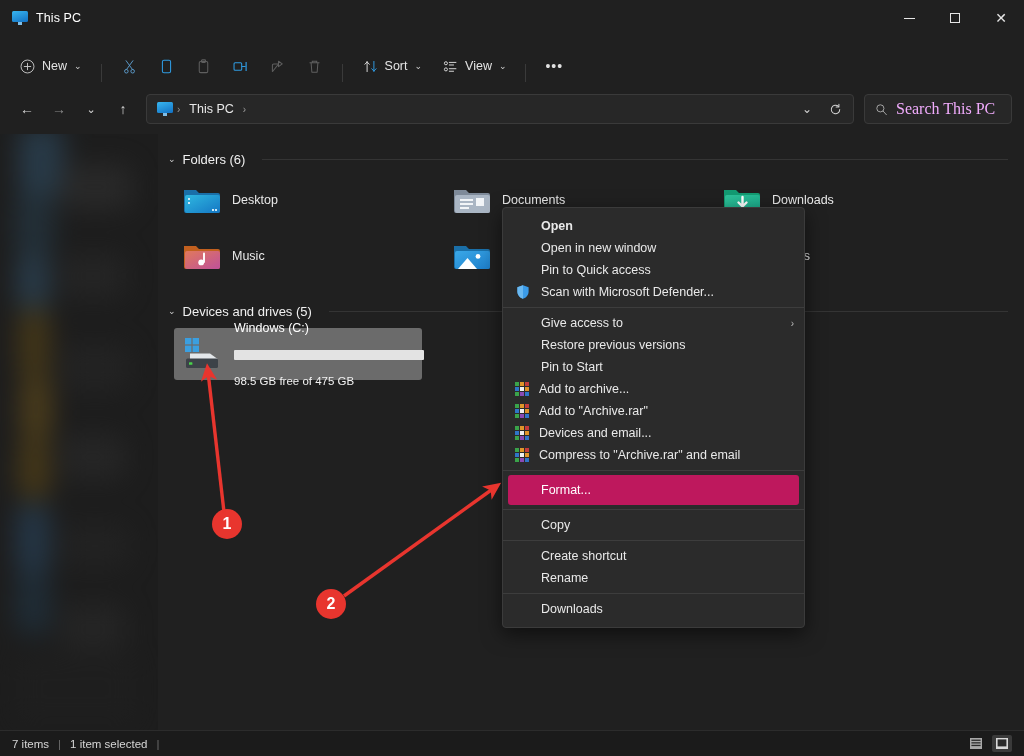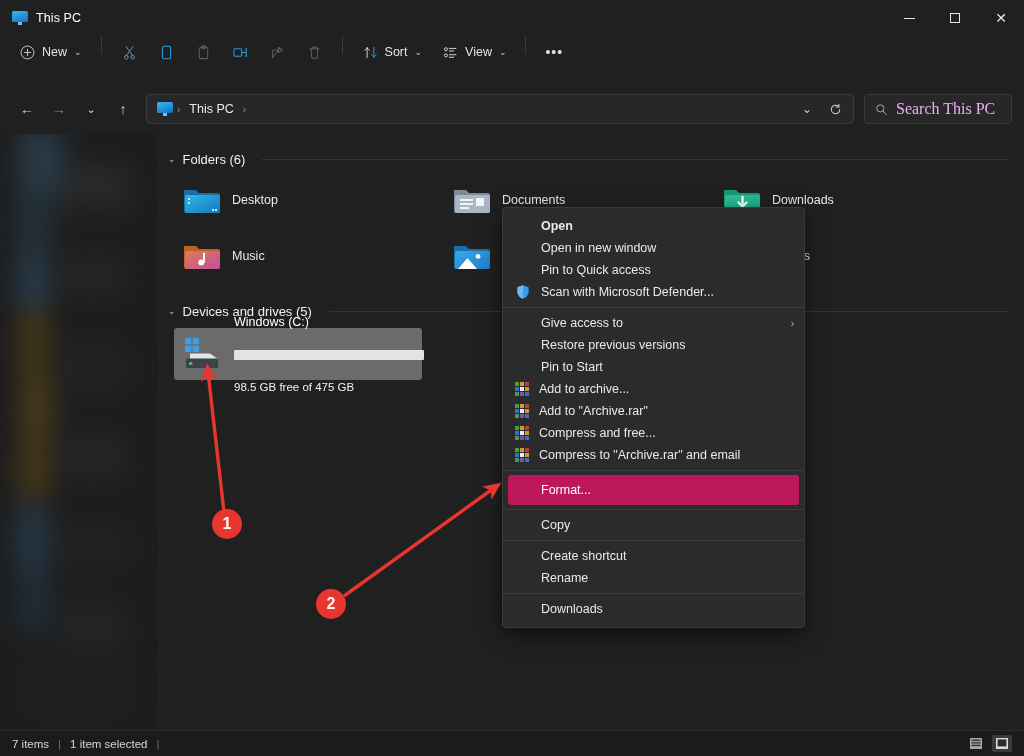--- a/index.html
+++ b/index.html
@@ -38,21 +38,21 @@
     width: 46px; height: 36px; display: flex; align-items: center; justify-content: center;
     color: #e6e6e6; font-size: 12px;
   }
   .glyph-min { width: 11px; height: 1px; background: #e6e6e6; }
   .glyph-max { width: 10px; height: 10px; border: 1px solid #e6e6e6; }
   .glyph-close { font-size: 14px; line-height: 1; }
 
   
   .toolbar {
     position: absolute; top: 36px; left: 0; width: 1024px; height: 46px;
-    display: flex; align-items: flex-start; padding: 0 10px; gap: 2px;
+    display: flex; align-items: flex-end; padding: 0 10px; gap: 2px;
   }
   .tb-item {
     height: 32px; display: flex; align-items: center; gap: 6px;
     padding: 0 9px; border-radius: 4px; color: #e4e4e4; font-size: 12.5px;
   }
   .tb-sep { width: 1px; height: 18px; background: #3a3a3a; margin: 0 8px; }
   .chev { font-size: 9px; color: #cfcfcf; margin-left: 1px; }
   .ico { width: 17px; height: 17px; display: block; }
 
   
@@ -112,21 +112,21 @@
   }
   .tile-label { color: #e9e9e9; font-size: 12.5px; }
   .folder-ico { width: 38px; height: 32px; position: relative; flex: 0 0 38px; }
 
   .drives { padding-left: 16px; margin-top: 4px; }
   .drive-tile {
     width: 248px; height: 52px; display: flex; align-items: center; gap: 10px;
     padding: 0 8px; border-radius: 3px; background: #6b6b6b;
   }
   .drive-ico { width: 42px; height: 34px; position: relative; flex: 0 0 42px; }
-  .drive-info { display: flex; flex-direction: column; gap: 21px; width: 100%; }
+  .drive-info { display: flex; flex-direction: column; gap: 15px; width: 100%; }
   .drive-name { color: #ffffff; font-size: 12.5px; }
   .drive-bar {
     width: 190px; height: 10px; background: #e3e3e3; border-radius: 1px; overflow: hidden;
   }
   .drive-bar-fill { height: 100%; background: #0a90e0; }
   .drive-free { color: #f2f2f2; font-size: 11.5px; }
 
   
   .ctxmenu {
     position: absolute; left: 502px; top: 207px; width: 303px;
@@ -561,21 +561,21 @@
         <i style="background:#3aa34a"></i>
           <i style="background:#e0952a"></i>
           <i style="background:#c33b3b"></i>
         <i style="background:#2f74c8"></i>
           <i style="background:#f0f0f0"></i>
           <i style="background:#e0952a"></i>
         <i style="background:#3aa34a"></i>
           <i style="background:#8a4ab5"></i>
           <i style="background:#2f74c8"></i>
       </span>
-      <span>Compress and free...</span>
+      <span>Devices and email...</span>
     </div>
     <div class="ctx-item">
       <span class="rar">
         <i style="background:#3aa34a"></i>
           <i style="background:#e0952a"></i>
           <i style="background:#c33b3b"></i>
         <i style="background:#2f74c8"></i>
           <i style="background:#f0f0f0"></i>
           <i style="background:#e0952a"></i>
         <i style="background:#3aa34a"></i>

